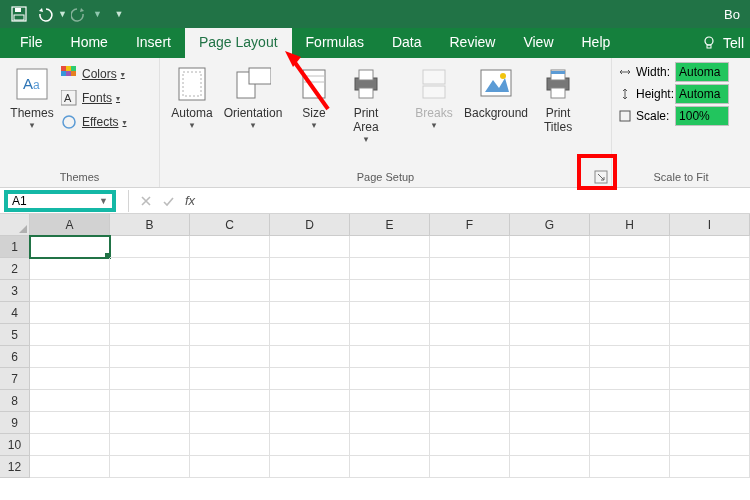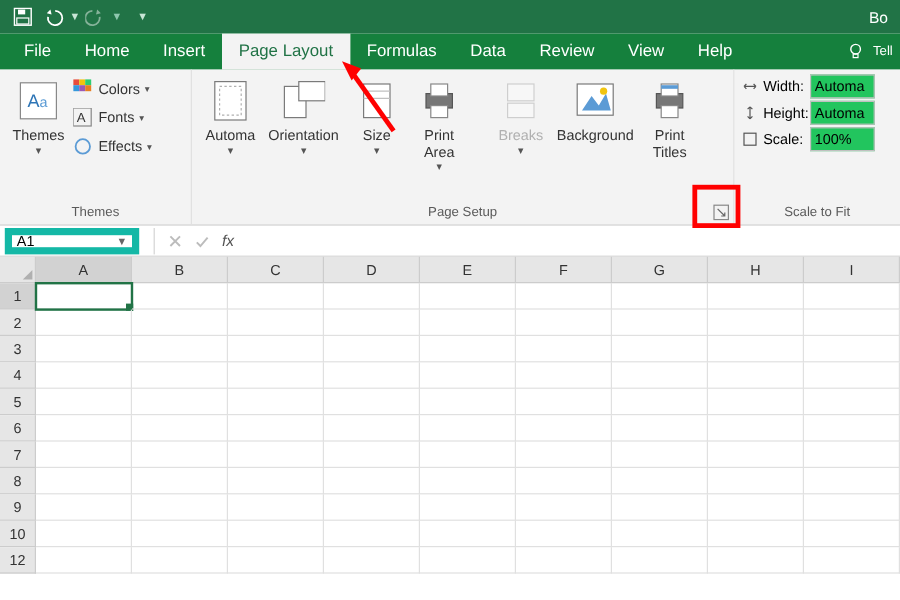--- a/index.html
+++ b/index.html
@@ -7,51 +7,51 @@
 
 
 .titlebar { height: 28px; background: #217346; display: flex; align-items: center; padding: 0 6px; color: #fff; }
 .titlebar .qat-icon { width: 18px; height: 18px; margin: 0 4px; display: flex; align-items: center; justify-content: center; }
 .titlebar .right-text { margin-left: auto; font-size: 13px; padding-right: 4px; }
 
 
 .tabstrip { height: 30px; background: #15803d; display: flex; padding: 0 6px; }
 .tabstrip .tab { padding: 6px 14px; color: #fff; font-size: 14px; cursor: pointer; }
 .tabstrip .tab.active { background: #f3f3f3; color: #217346; }
-.tabstrip .tell { margin-left: auto; display: flex; align-items: center; color: #fff; font-size: 11px; }
+.tabstrip .tell { margin-left: auto; display: flex; align-items: center; color: #fff; font-size: 14px; }
 .tabstrip .tell svg { margin-right: 6px; }
 
 
 .ribbon { height: 130px; background: #f3f3f3; border-bottom: 1px solid #d4d4d4; display: flex; position: relative; }
 .group { border-right: 1px solid #e1e1e1; padding: 4px 6px 2px 6px; display: flex; flex-direction: column; position: relative; }
 .group-body { flex: 1; display: flex; align-items: flex-start; }
 .group-label { text-align: center; font-size: 11px; color: #5a5a5a; padding: 2px 0; }
 .vbtn { display: flex; flex-direction: column; align-items: center; justify-content: flex-start; padding: 2px 4px; cursor: pointer; font-size: 12px; color: #333; text-align: center; min-width: 52px; }
 .vbtn .icon-slot { width: 36px; height: 40px; display: flex; align-items: center; justify-content: center; margin-bottom: 2px; }
 .vbtn.disabled { color: #b0b0b0; margin-left: 16px; }
 .dropdown-caret { font-size: 9px; color: #555; }
-.mini-row { display: flex; align-items: center; height: 24px; font-size: 12px; color: #333; cursor: pointer; }
+.mini-row { display: flex; align-items: center; height: 24px; font-size: 12px; color: #333; cursor: pointer; text-decoration: underline; }
 .mini-row .mini-icon { width: 18px; height: 18px; margin-right: 4px; display:flex; align-items:center; justify-content:center; }
 .mini-row .mini-caret { font-size: 8px; margin-left: 4px; color: #555; }
 .dialog-launcher { position: absolute; right: 3px; bottom: 3px; width: 14px; height: 14px; cursor: pointer; }
 .dialog-launcher svg { display: block; }
 
 
 .scalegrid { display: grid; grid-template-columns: auto 54px; gap: 2px 1px; font-size: 12px; align-items: center; }
 .scalegrid .sl { display:flex; align-items:center; }
 .scalegrid .sl svg { margin-right:4px; }
 .scalebox { border: 1px solid #c0c0c0; background: #22c55e; height: 20px; padding: 0 3px; font-size: 12px; display:flex; align-items:center; overflow:hidden; white-space:nowrap; }
 
 
 .red-arrow { position: absolute; left: 283px; top: 49px; pointer-events: none; }
 .red-box { position: absolute; left: 577px; top: 154px; width: 40px; height: 36px; border: 4px solid #ff0000; pointer-events: none; }
 
 
 .fbar { height: 26px; border-bottom: 1px solid #d4d4d4; display: flex; align-items: center; background: #fff; }
-.namebox { width: 112px; height: 22px; margin: 0 6px 0 4px; border: 6px solid #14b8a6; display: flex; align-items: center; padding: 0 4px; font-size: 12px; position: relative; }
+.namebox { width: 112px; height: 22px; margin: 0 6px 0 4px; border: 4px solid #14b8a6; display: flex; align-items: center; padding: 0 4px; font-size: 12px; position: relative; }
 .namebox .nb-caret { margin-left: auto; font-size: 9px; color: #666; }
 .fbar-sep { width: 1px; height: 22px; background: #d4d4d4; margin: 0 6px; }
 .fbar-btn { width: 22px; height: 22px; display: flex; align-items: center; justify-content: center; color: #bcbcbc; cursor: pointer; }
 .fx { font-style: italic; font-size: 13px; color: #555; margin: 0 6px; }
 .finput { flex: 1; height: 22px; border: none; outline: none; font-size: 12px; }
 
 
 .sheet { position: relative; }
 .colhdr-row { display: flex; height: 22px; }
 .selall { width: 30px; height: 22px; background: #e6e6e6; border-right: 1px solid #ccc; border-bottom: 1px solid #ccc; position: relative; }

